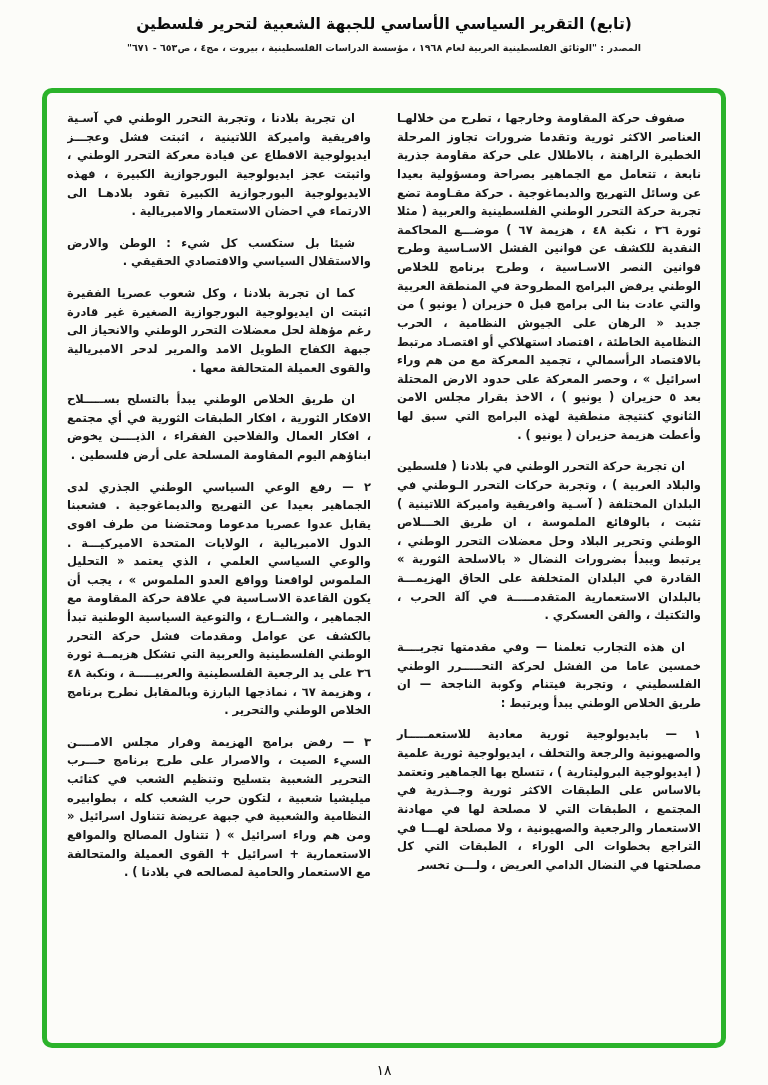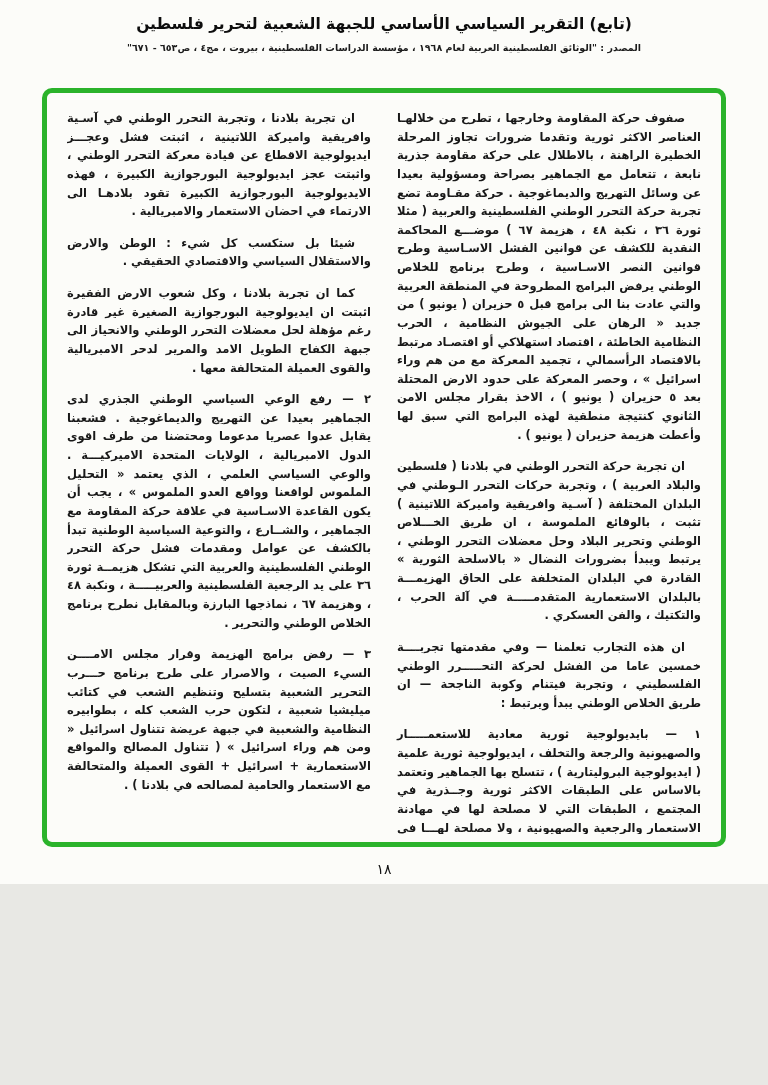--- a/index.html
+++ b/index.html
@@ -1,17 +1,17 @@
 <!DOCTYPE html>
 <html lang="ar"><head>
 <meta charset="utf-8">
 <style>
   html,body { margin:0; padding:0; background:#e8e8e4; }
   .page {
-    width:768px; height:884px;
+    width:768px; height:1085px;
     background:#fcfcf9;
     position:relative;
     margin:0 auto;
     overflow:hidden;
     font-family:"DejaVu Sans", sans-serif;
     color:#141414;
   }
   .header-title {
     direction:rtl;
     text-align:center;
@@ -83,21 +83,22 @@
       <div class="col">
         <p class="para">صفوف حركة المقاومة وخارجها ، تطرح من خلالهـا العناصر الاكثر ثورية وتقدما ضرورات تجاوز المرحلة الخطيرة الراهنة ، بالاطلال على حركة مقاومة جذرية نابعة ، تتعامل مع الجماهير بصراحة ومسؤولية بعيدا عن وسائل التهريج والديماغوجية . حركة مقـاومة تضع تجربة حركة التحرر الوطني الفلسطينية والعربية ( مثلا ثورة ٣٦ ، نكبة ٤٨ ، هزيمة ٦٧ ) موضـــع المحاكمة النقدية للكشف عن قوانين الفشل الاسـاسية وطرح قوانين النصر الاسـاسية ، وطرح برنامج للخلاص الوطني يرفض البرامج المطروحة في المنطقة العربية والتي عادت بنا الى برامج قبل ٥ حزيران ( يونيو ) من جديد « الرهان على الجيوش النظامية ، الحرب النظامية الخاطئة ، اقتصاد استهلاكي أو اقتصـاد مرتبط بالاقتصاد الرأسمالي ، تجميد المعركة مع من هم وراء اسرائيل » ، وحصر المعركة على حدود الارض المحتلة بعد ٥ حزيران ( يونيو ) ، الاخذ بقرار مجلس الامن الثانوي كنتيجة منطقية لهذه البرامج التي سبق لها وأعطت هزيمة حزيران ( يونيو ) .</p>
         <p class="para">ان تجربة حركة التحرر الوطني في بلادنا ( فلسطين والبلاد العربية ) ، وتجربة حركات التحرر الـوطني في البلدان المختلفة ( آسـية وافريقية واميركة اللاتينية ) تثبت ، بالوقائع الملموسة ، ان طريق الخـــلاص الوطني وتحرير البلاد وحل معضلات التحرر الوطني ، يرتبط ويبدأ بضرورات النضال « بالاسلحة الثورية » القادرة في البلدان المتخلفة على الحاق الهزيمـــة بالبلدان الاستعمارية المتقدمـــــة في آلة الحرب ، والتكتيك ، والفن العسكري .</p>
         <p class="para">ان هذه التجارب تعلمنا — وفي مقدمتها تجربــــة خمسين عاما من الفشل لحركة التحـــــرر الوطني الفلسطيني ، وتجربة فيتنام وكوبة الناجحة — ان طريق الخلاص الوطني يبدأ ويرتبط :</p>
         <p class="para numbered">١ — بايديولوجية ثورية معادية للاستعمـــــار والصهيونية والرجعة والتخلف ، ايديولوجية ثورية علمية ( ايديولوجية البروليتارية ) ، تتسلح بها الجماهير وتعتمد بالاساس على الطبقات الاكثر ثورية وجــذرية في المجتمع ، الطبقات التي لا مصلحة لها في مهادنة الاستعمار والرجعية والصهيونية ، ولا مصلحة لهـــا في التراجع بخطوات الى الوراء ، الطبقات التي كل مصلحتها في النضال الدامي العريض ، ولـــن تخسر</p>
       </div>
 
       <div class="col">
         <p class="para">ان تجربة بلادنا ، وتجربة التحرر الوطني في آسـية وافريقية واميركة اللاتينية ، اثبتت فشل وعجـــز ايديولوجية الاقطاع عن قيادة معركة التحرر الوطني ، واثبتت عجز ايديولوجية البورجوازية الكبيرة ، فهذه الايديولوجية البورجوازية الكبيرة تقود بلادهـا الى الارتماء في احضان الاستعمار والامبريالية .</p>
         <p class="para">شيئا بل ستكسب كل شيء : الوطن والارض والاستقلال السياسي والاقتصادي الحقيقي .</p>
-        <p class="para">كما ان تجربة بلادنا ، وكل شعوب الارض الفقيرة اثبتت ان ايديولوجية البورجوازية الصغيرة غير قادرة رغم مؤهلة لحل معضلات التحرر الوطني والانحياز الى جبهة الكفاح الطويل الامد والمرير لدحر الامبريالية والقوى العميلة المتحالفة معها .</p>
+        <p class="para">كما ان تجربة بلادنا ، وكل شعوب عصريا الفقيرة اثبتت ان ايديولوجية البورجوازية الصغيرة غير قادرة رغم مؤهلة لحل معضلات التحرر الوطني والانحياز الى جبهة الكفاح الطويل الامد والمرير لدحر الامبريالية والقوى العميلة المتحالفة معها .</p>
+        <p class="para">ان طريق الخلاص الوطني يبدأ بالتسلح بســـــلاح الافكار الثورية ، افكار الطبقات الثورية في أي مجتمع ، افكار العمال والفلاحين الفقراء ، الذيــــن يخوض ابناؤهم اليوم المقاومة المسلحة على أرض فلسطين .</p>
         <p class="para numbered">٢ — رفع الوعي السياسي الوطني الجذري لدى الجماهير بعيدا عن التهريج والديماغوجية . فشعبنا يقابل عدوا عصريا مدعوما ومحتضنا من طرف اقوى الدول الامبريالية ، الولايات المتحدة الاميركيـــة . والوعي السياسي العلمي ، الذي يعتمد « التحليل الملموس لواقعنا وواقع العدو الملموس » ، يجب أن يكون القاعدة الاسـاسية في علاقة حركة المقاومة مع الجماهير ، والشــارع ، والتوعية السياسية الوطنية تبدأ بالكشف عن عوامل ومقدمات فشل حركة التحرر الوطني الفلسطينية والعربية التي تشكل هزيمــة ثورة ٣٦ على يد الرجعية الفلسطينية والعربيـــــة ، ونكبة ٤٨ ، وهزيمة ٦٧ ، نماذجها البارزة وبالمقابل نطرح برنامج الخلاص الوطني والتحرير .</p>
         <p class="para numbered">٣ — رفض برامج الهزيمة وقرار مجلس الامــــن السيء الصيت ، والاصرار على طرح برنامج حـــرب التحرير الشعبية بتسليح وتنظيم الشعب في كتائب ميليشيا شعبية ، لتكون حرب الشعب كله ، بطوابيره النظامية والشعبية في جبهة عريضة تتناول اسرائيل « ومن هم وراء اسرائيل » ( تتناول المصالح والمواقع الاستعمارية + اسرائيل + القوى العميلة والمتحالفة مع الاستعمار والحامية لمصالحه في بلادنا ) .</p>
       </div>
 
     </div>
   </div>
 
   <div class="page-number">١٨</div>
 
 </div>

